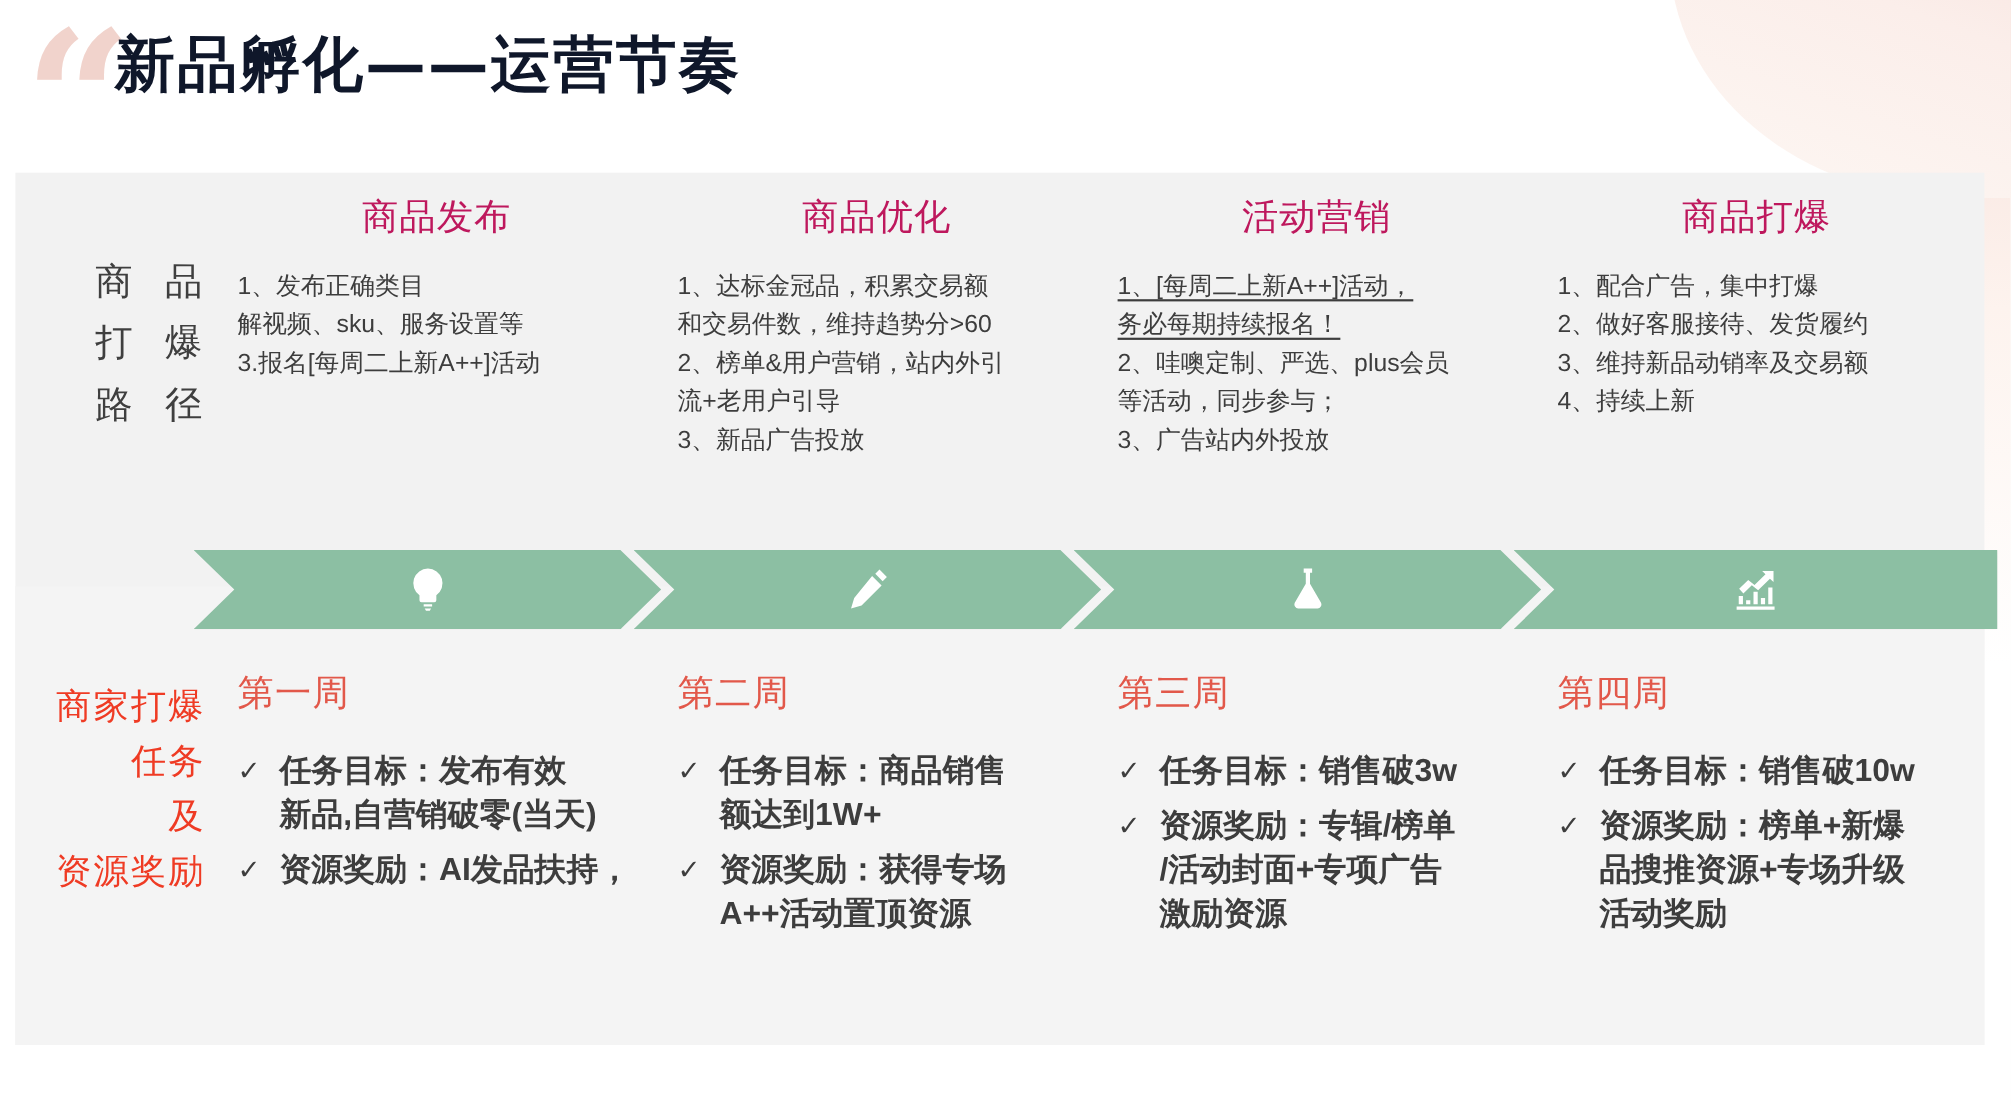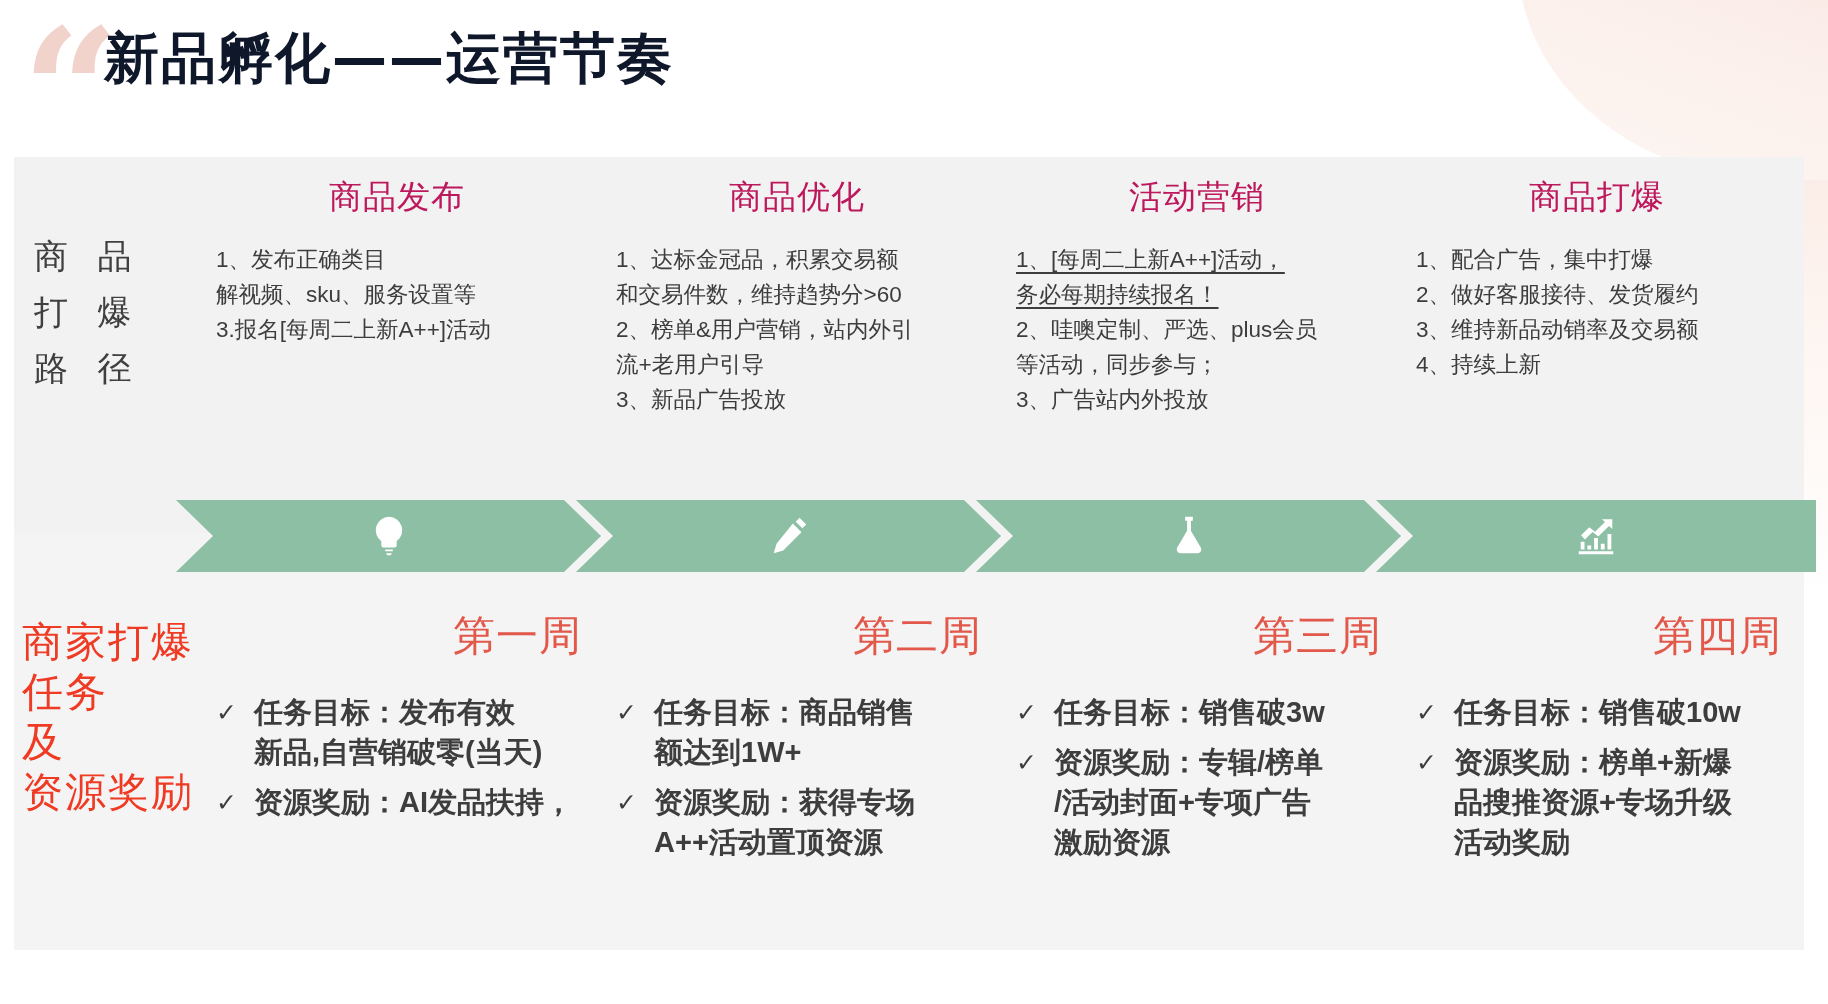--- a/index.html
+++ b/index.html
@@ -24,24 +24,24 @@
     letter-spacing:-14px;user-select:none;}
   .deck-title{position:absolute;left:104px;top:22px;font-size:55px;font-weight:700;
     color:#0f172a;letter-spacing:2px;white-space:nowrap;
     font-family:"DejaVu Sans","Liberation Sans",sans-serif;}
   
   .panel{position:absolute;left:14px;top:157px;width:1790px;height:793px;
     background:#f2f2f2;z-index:2;}
   .panel-bottom{position:absolute;left:14px;top:533px;width:1790px;height:417px;
     background:#f4f4f4;z-index:2;}
   
-  .row-label{position:absolute;z-index:5;text-align:left;}
+  .row-label{position:absolute;z-index:5;text-align:right;}
   #label-top{left:34px;top:228px;width:160px;color:#3f3f3f;font-size:34px;
     line-height:56px;letter-spacing:10px;font-weight:500;}
-  #label-bottom{left:22px;top:617px;width:180px;color:#ef3b24;font-size:41px;
+  #label-bottom{left:7px;top:617px;width:180px;color:#ef3b24;font-size:32px;
     line-height:50px;font-weight:500;letter-spacing:2px;}
   .row-label div{white-space:nowrap;}
   
   .top-cols{position:absolute;left:196px;top:175px;width:1600px;height:285px;
     display:flex;z-index:5;}
   .top-col{width:400px;padding:0 18px 0 20px;box-sizing:border-box;}
   .col-title{text-align:center;color:#be185d;font-size:33px;font-weight:500;
     margin:0 0 22px 0;letter-spacing:1px;}
   .col-lines{color:#3d3d3d;font-size:22.5px;line-height:35px;font-weight:400;}
   .col-lines .ln{white-space:nowrap;}
@@ -54,21 +54,21 @@
     box-shadow:0 3px 5px rgba(0,0,0,.16);
     display:flex;align-items:center;justify-content:center;}
   .chev.first{clip-path:polygon(0 0, 388px 0, 425px 36px, 388px 72px, 0 72px, 37px 36px);}
   .chev.last{width:440px;clip-path:polygon(0 0, 440px 0, 440px 72px, 0 72px, 37px 36px);}
   .chev-icon{width:46px;height:46px;color:#ffffff;}
   .chev-icon svg{width:100%;height:100%;display:block;fill:#ffffff;}
   
   .bot-cols{position:absolute;left:196px;top:608px;width:1600px;height:330px;
     display:flex;z-index:5;}
   .bot-col{width:400px;padding:0 14px 0 20px;box-sizing:border-box;}
-  .week-title{text-align:right;color:#e2584a;font-size:42px;font-weight:500;
+  .week-title{text-align:left;color:#e2584a;font-size:33px;font-weight:500;
     margin:0 0 28px 0;letter-spacing:1px;}
   .task{display:flex;align-items:flex-start;margin-bottom:10px;}
   .check{flex:0 0 38px;color:#3d3d3d;font-size:25px;line-height:40px;}
   .task-text{color:#3d3d3d;font-size:29px;line-height:40px;font-weight:700;}
   .task-text .ln{white-space:nowrap;}
 </style>
 </head>
 <body>
 
 <div class="edge-strip"></div>

